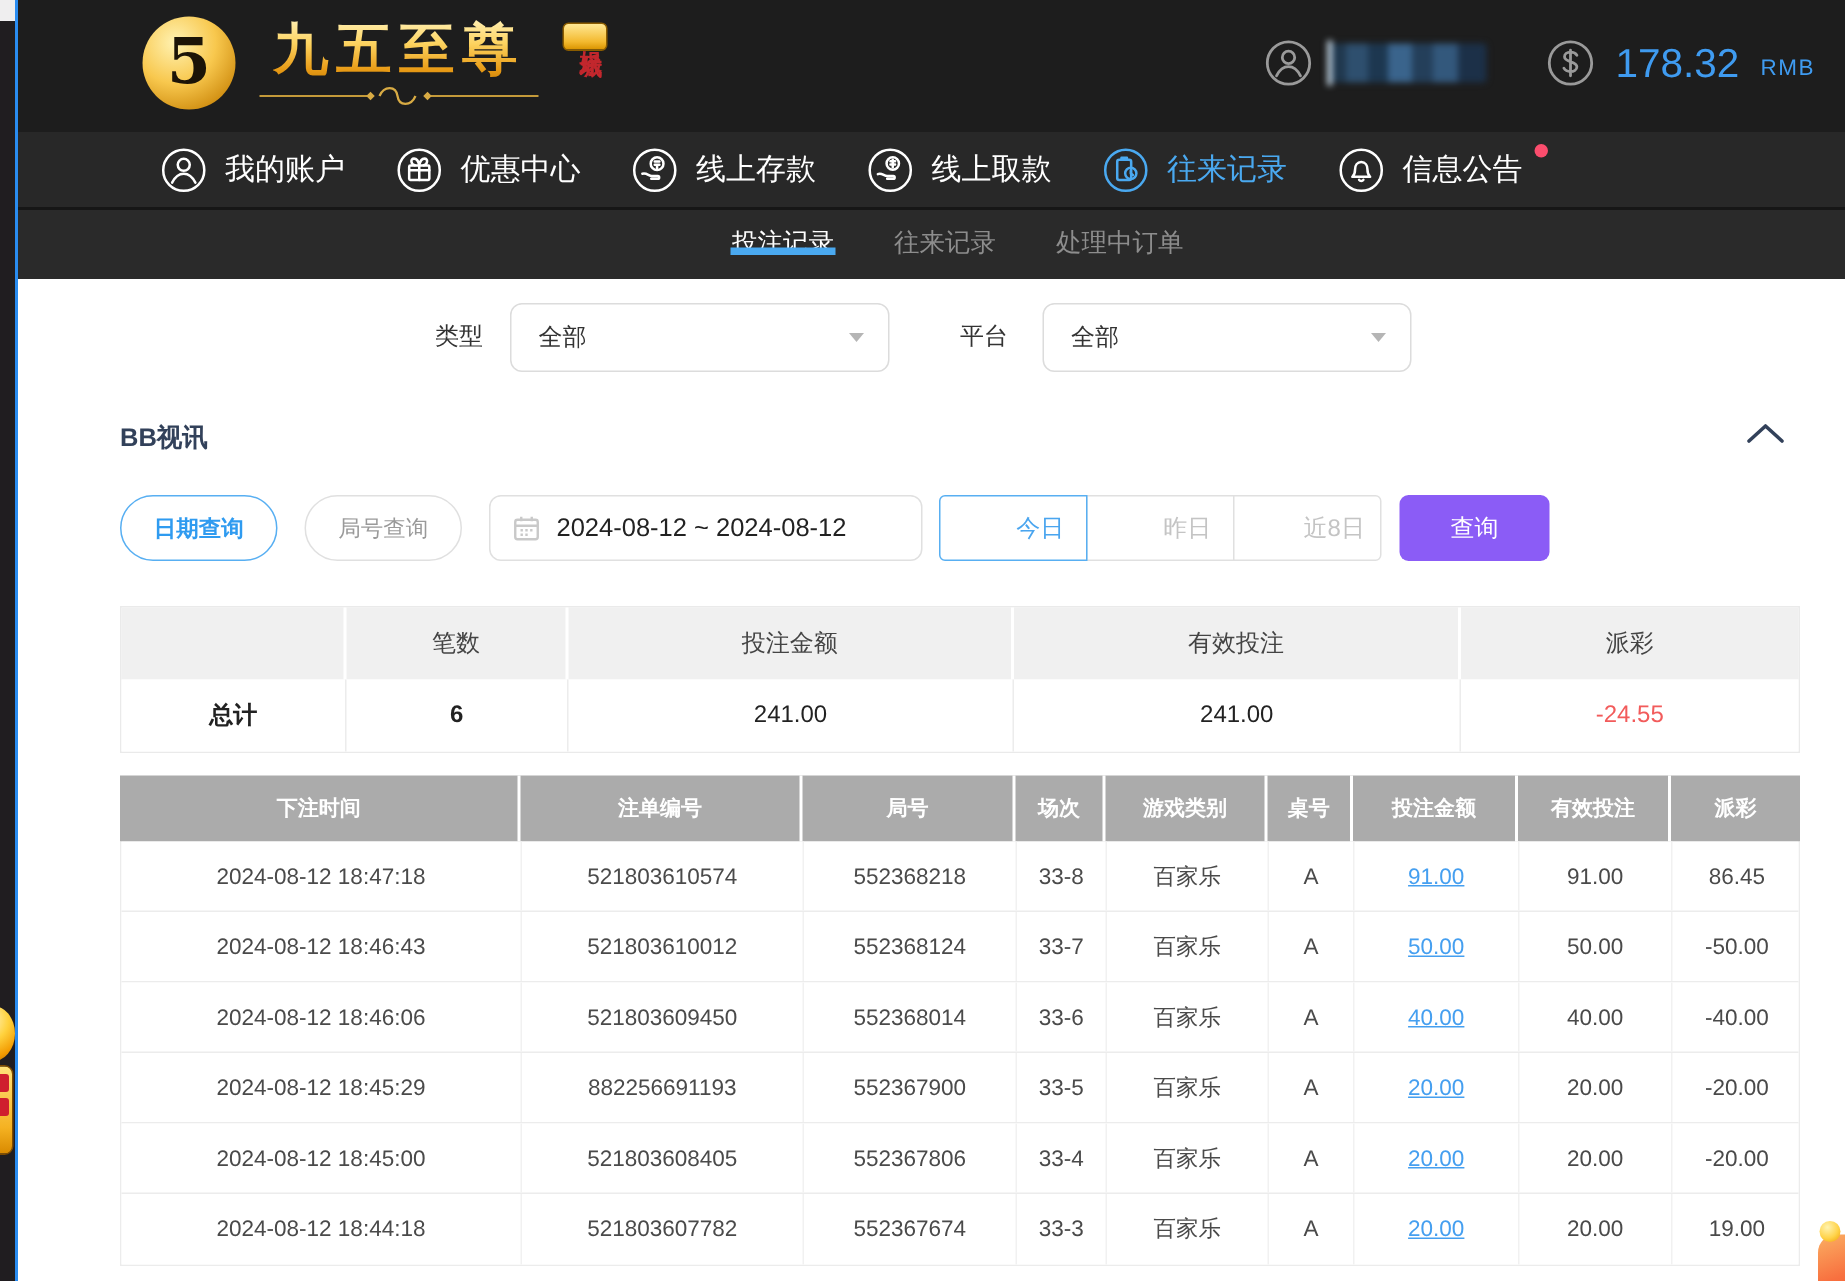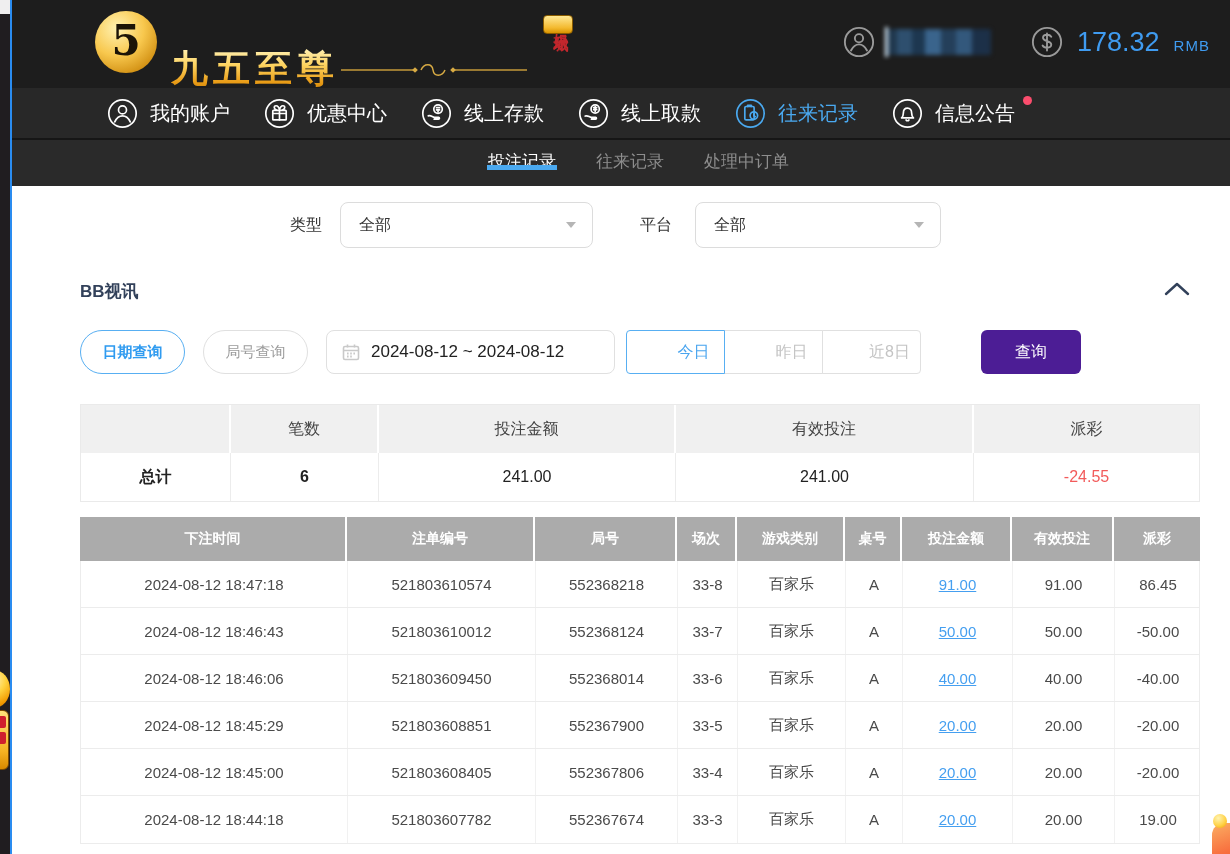--- a/index.html
+++ b/index.html
@@ -19,21 +19,21 @@
 
   .page { position:absolute; left:12px; top:0; width:1218px; height:854px; }
 
   
   .topbar { position:relative; height:88px; background:#1d1d1d; }
   .logo { position:absolute; left:83px; top:9px; display:flex; align-items:flex-start; gap:14px; }
   .logo-circle { width:62px; height:62px; border-radius:50%; margin-top:2px;
     background:radial-gradient(circle at 35% 28%, #fff2b2, #f8c84e 45%, #d18f12 80%, #a96f07);
     color:#1c1407; font-weight:bold; font-size:42px; line-height:60px; text-align:center;
     font-family:"DejaVu Serif",serif; }
-  .logo-mid { display:flex; flex-direction:row; align-items:center;margin-top:36px; }
+  .logo-mid { display:flex; flex-direction:column; align-items:center; }
   .brand-title { font-size:37px; font-weight:bold; letter-spacing:5px; line-height:48px;
     background:linear-gradient(180deg,#ffeca8 12%,#fdd35f 42%,#e89b16 78%,#c47d08);
     -webkit-background-clip:text; background-clip:text; color:transparent; }
   .brand-flourish { margin-top:1px; }
   .brand-badge { margin-top:6px; width:30px; padding:5px 2px 6px; border-radius:4px;
     background:linear-gradient(180deg,#ffe894,#f3b92e 70%,#d99400); border:1px solid #8a5c00;
     color:#c2272d; font-weight:bold; font-size:15px; line-height:17px;
     writing-mode:vertical-rl; text-orientation:upright; letter-spacing:2px; }
   .user-group { position:absolute; left:831px; top:26px; display:flex; align-items:center; gap:12px; }
   .hdr-icon svg { width:32px; height:32px; fill:none; stroke:#9a9a9a; stroke-width:1.4; stroke-linecap:round; stroke-linejoin:round; display:block; }
@@ -85,21 +85,21 @@
   .date-box { position:absolute; left:314px; top:144px; width:289px; height:44px; border:1px solid #e0e0e0; border-radius:8px;
     background:#fff; display:flex; align-items:center; padding-left:15px; gap:11px; cursor:pointer; }
   .date-box svg { width:18px; height:18px; fill:none; stroke:#c9c9c9; stroke-width:1.6; display:block; }
   .date-text { font-size:17px; color:#222; }
   .seg-group { position:absolute; left:614px; top:144px; height:44px; display:flex; }
   .seg { width:99px; height:44px; border:1px solid #e0e0e0; margin-left:-1px; background:#fff;
     display:flex; align-items:center; justify-content:center; font-size:16px; color:#c4c4c4; cursor:pointer;padding-left:36px; }
   .seg:first-child { margin-left:0; border-radius:4px 0 0 4px; }
   .seg:last-child { border-radius:0 4px 4px 0; }
   .seg.active { border-color:#58aff2; color:#4aa5ef; z-index:2; }
-  .qbtn.submit { left:921px; width:100px; border:none; border-radius:6px; background:#4c1d95; color:#fff; font-size:16px;margin-left:48px; }
+  .qbtn.submit { left:921px; width:100px; border:none; border-radius:6px; background:#8b5cf6; color:#fff; font-size:16px; }
 
   
   .sum-table { position:absolute; left:68px; top:218px; width:1120px; border:1px solid #eaeaea; }
   .sum-head, .sum-body { display:grid; grid-template-columns:150px 148px 297px 298px 225px; height:48px; }
   .sum-head { background:#f0f0f0; }
   .sum-head .cell { display:flex; align-items:center; justify-content:center; font-size:16px; color:#444; border-right:2px solid #fff; }
   .sum-head .cell:last-child { border-right:none; }
   .sum-body { background:#fff;text-align:center; }
   .sum-body .cell { display:flex; align-items:center; justify-content:center; font-size:16px; color:#222; border-right:1px solid #ececec; }
   .sum-body .cell:last-child { border-right:none; }
@@ -365,21 +365,21 @@
             <div class="cell">百家乐</div>
             <div class="cell">A</div>
             <div class="cell">
               <span class="amt-link">40.00</span>
             </div>
             <div class="cell">40.00</div>
             <div class="cell neg">-40.00</div>
   </div>
   <div class="mt-row">
     <div class="cell">2024-08-12 18:45:29</div>
-            <div class="cell">521803608851</div>
+            <div class="cell">882256691193</div>
             <div class="cell">552367900</div>
             <div class="cell">33-5</div>
             <div class="cell">百家乐</div>
             <div class="cell">A</div>
             <div class="cell">
               <span class="amt-link">20.00</span>
             </div>
             <div class="cell">20.00</div>
             <div class="cell neg">-20.00</div>
   </div>

